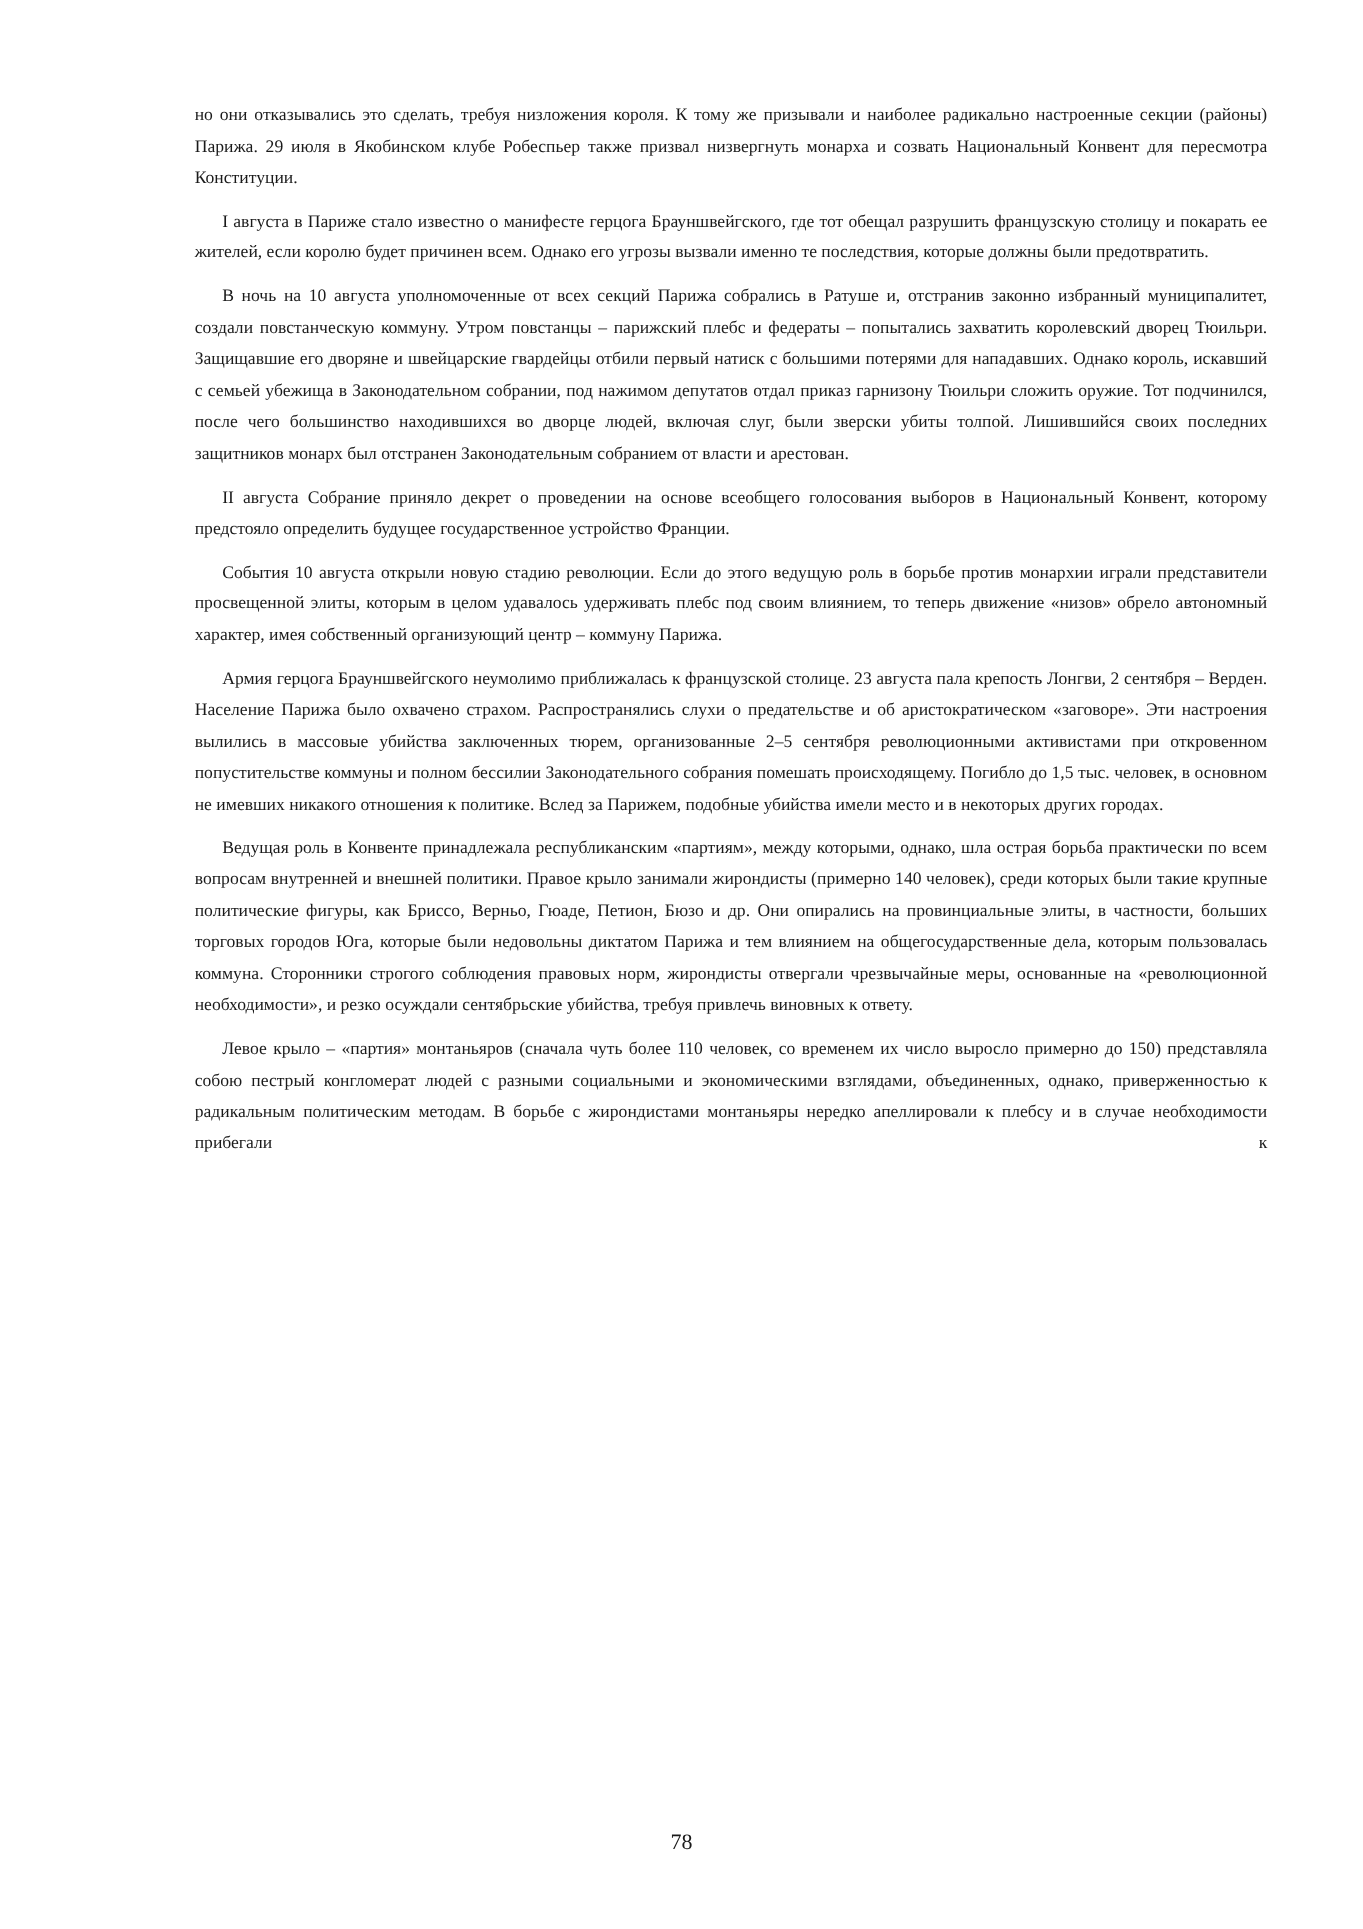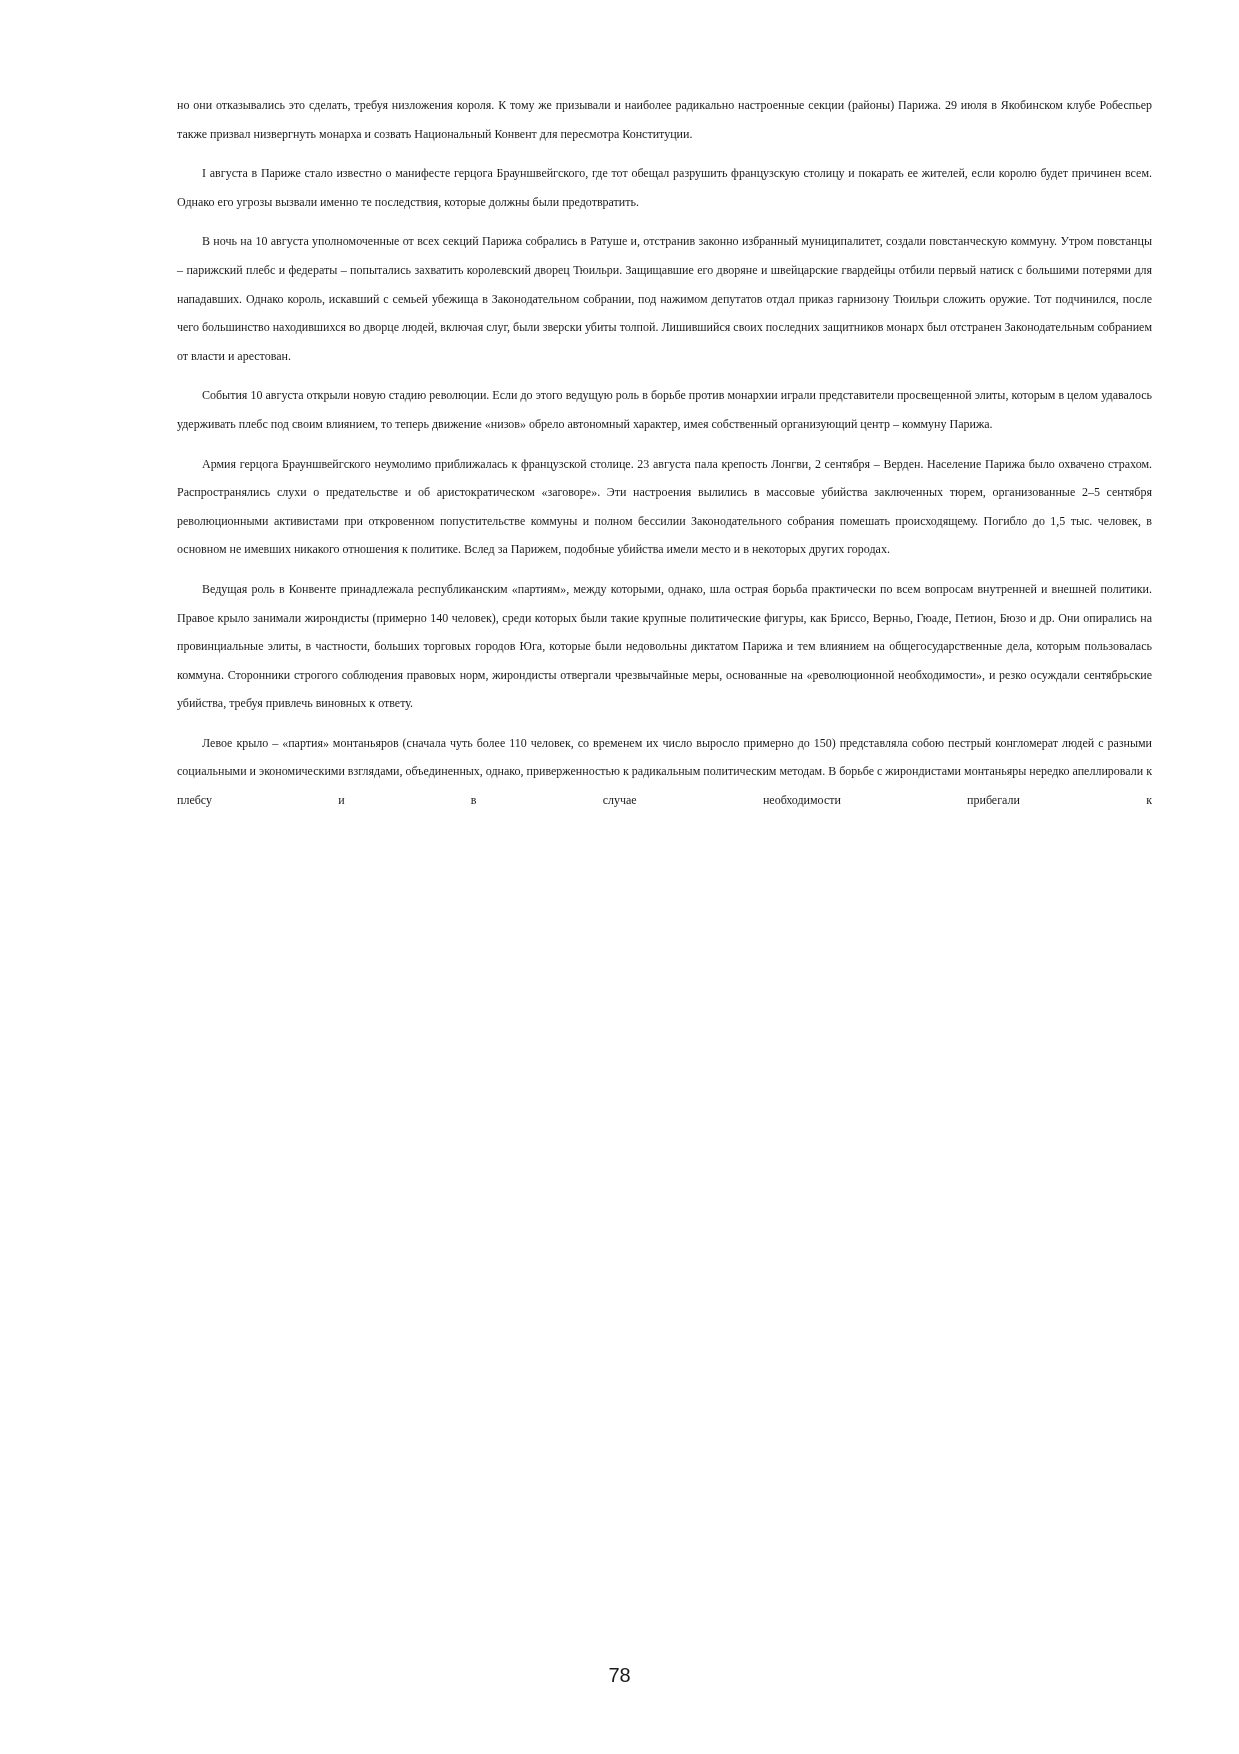--- a/index.html
+++ b/index.html
@@ -3,48 +3,49 @@
   <meta charset="utf-8">
   <style>
     html, body { margin: 0; padding: 0; background: #ffffff; }
     body { width: 1239px; height: 1754px; position: relative; overflow: hidden; }
     .page {
       position: absolute;
       left: 177px;
       top: 91px;
       width: 975px;
       font-family: "Liberation Serif", "DejaVu Serif", serif;
-      font-size: 12px;
+      font-size: 16px;
       line-height: 28.6px;
       color: #1a1a1a;
     }
     .page p {
       margin: 0 0 11px 0;
       text-align: justify;
       text-indent: 25px;
     }
     .page p.cont { text-indent: 0; }
     .page p.last { text-align-last: justify; }
     .page-number {
       position: absolute;
       left: 0;
       width: 1239px;
       top: 1664px;
       text-align: center;
-      font-family: Liberation Sans, sans-serif;
+      font-family: Liberation Serif, serif;
       font-size: 20px;
       color: #1a1a1a;
     }
   </style>
 </head>
 <body>
 
 <div class="page">
   <p class="cont">но они отказывались это сделать, требуя низложения короля. К тому же призывали и наиболее радикально настроенные секции (районы) Парижа. 29 июля в Якобинском клубе Робеспьер также призвал низвергнуть монарха и созвать Национальный Конвент для пересмотра Конституции.</p>
   <p>I августа в Париже стало известно о манифесте герцога Брауншвейгского, где тот обещал разрушить французскую столицу и покарать ее жителей, если королю будет причинен всем. Однако его угрозы вызвали именно те последствия, которые должны были предотвратить.</p>
   <p>В ночь на 10 августа уполномоченные от всех секций Парижа собрались в Ратуше и, отстранив законно избранный муниципалитет, создали повстанческую коммуну. Утром повстанцы – парижский плебс и федераты – попытались захватить королевский дворец Тюильри. Защищавшие его дворяне и швейцарские гвардейцы отбили первый натиск с большими потерями для нападавших. Однако король, искавший с семьей убежища в Законодательном собрании, под нажимом депутатов отдал приказ гарнизону Тюильри сложить оружие. Тот подчинился, после чего большинство находившихся во дворце людей, включая слуг, были зверски убиты толпой. Лишившийся своих последних защитников монарх был отстранен Законодательным собранием от власти и арестован.</p>
+  <p>II августа Собрание приняло декрет о проведении на основе всеобщего голосования выборов в Национальный Конвент, которому предстояло определить будущее государственное устройство Франции.</p>
   <p>События 10 августа открыли новую стадию революции. Если до этого ведущую роль в борьбе против монархии играли представители просвещенной элиты, которым в целом удавалось удерживать плебс под своим влиянием, то теперь движение «низов» обрело автономный характер, имея собственный организующий центр – коммуну Парижа.</p>
   <p>Армия герцога Брауншвейгского неумолимо приближалась к французской столице. 23 августа пала крепость Лонгви, 2 сентября – Верден. Население Парижа было охвачено страхом. Распространялись слухи о предательстве и об аристократическом «заговоре». Эти настроения вылились в массовые убийства заключенных тюрем, организованные 2–5 сентября революционными активистами при откровенном попустительстве коммуны и полном бессилии Законодательного собрания помешать происходящему. Погибло до 1,5 тыс. человек, в основном не имевших никакого отношения к политике. Вслед за Парижем, подобные убийства имели место и в некоторых других городах.</p>
   <p>Ведущая роль в Конвенте принадлежала республиканским «партиям», между которыми, однако, шла острая борьба практически по всем вопросам внутренней и внешней политики. Правое крыло занимали жирондисты (примерно 140 человек), среди которых были такие крупные политические фигуры, как Бриссо, Верньо, Гюаде, Петион, Бюзо и др. Они опирались на провинциальные элиты, в частности, больших торговых городов Юга, которые были недовольны диктатом Парижа и тем влиянием на общегосударственные дела, которым пользовалась коммуна. Сторонники строгого соблюдения правовых норм, жирондисты отвергали чрезвычайные меры, основанные на «революционной необходимости», и резко осуждали сентябрьские убийства, требуя привлечь виновных к ответу.</p>
   <p class="last">Левое крыло – «партия» монтаньяров (сначала чуть более 110 человек, со временем их число выросло примерно до 150) представляла собою пестрый конгломерат людей с разными социальными и экономическими взглядами, объединенных, однако, приверженностью к радикальным политическим методам. В борьбе с жирондистами монтаньяры нередко апеллировали к плебсу и в случае необходимости прибегали к</p>
 </div>
 
 <div class="page-number">78</div>
 
 </body></html>

